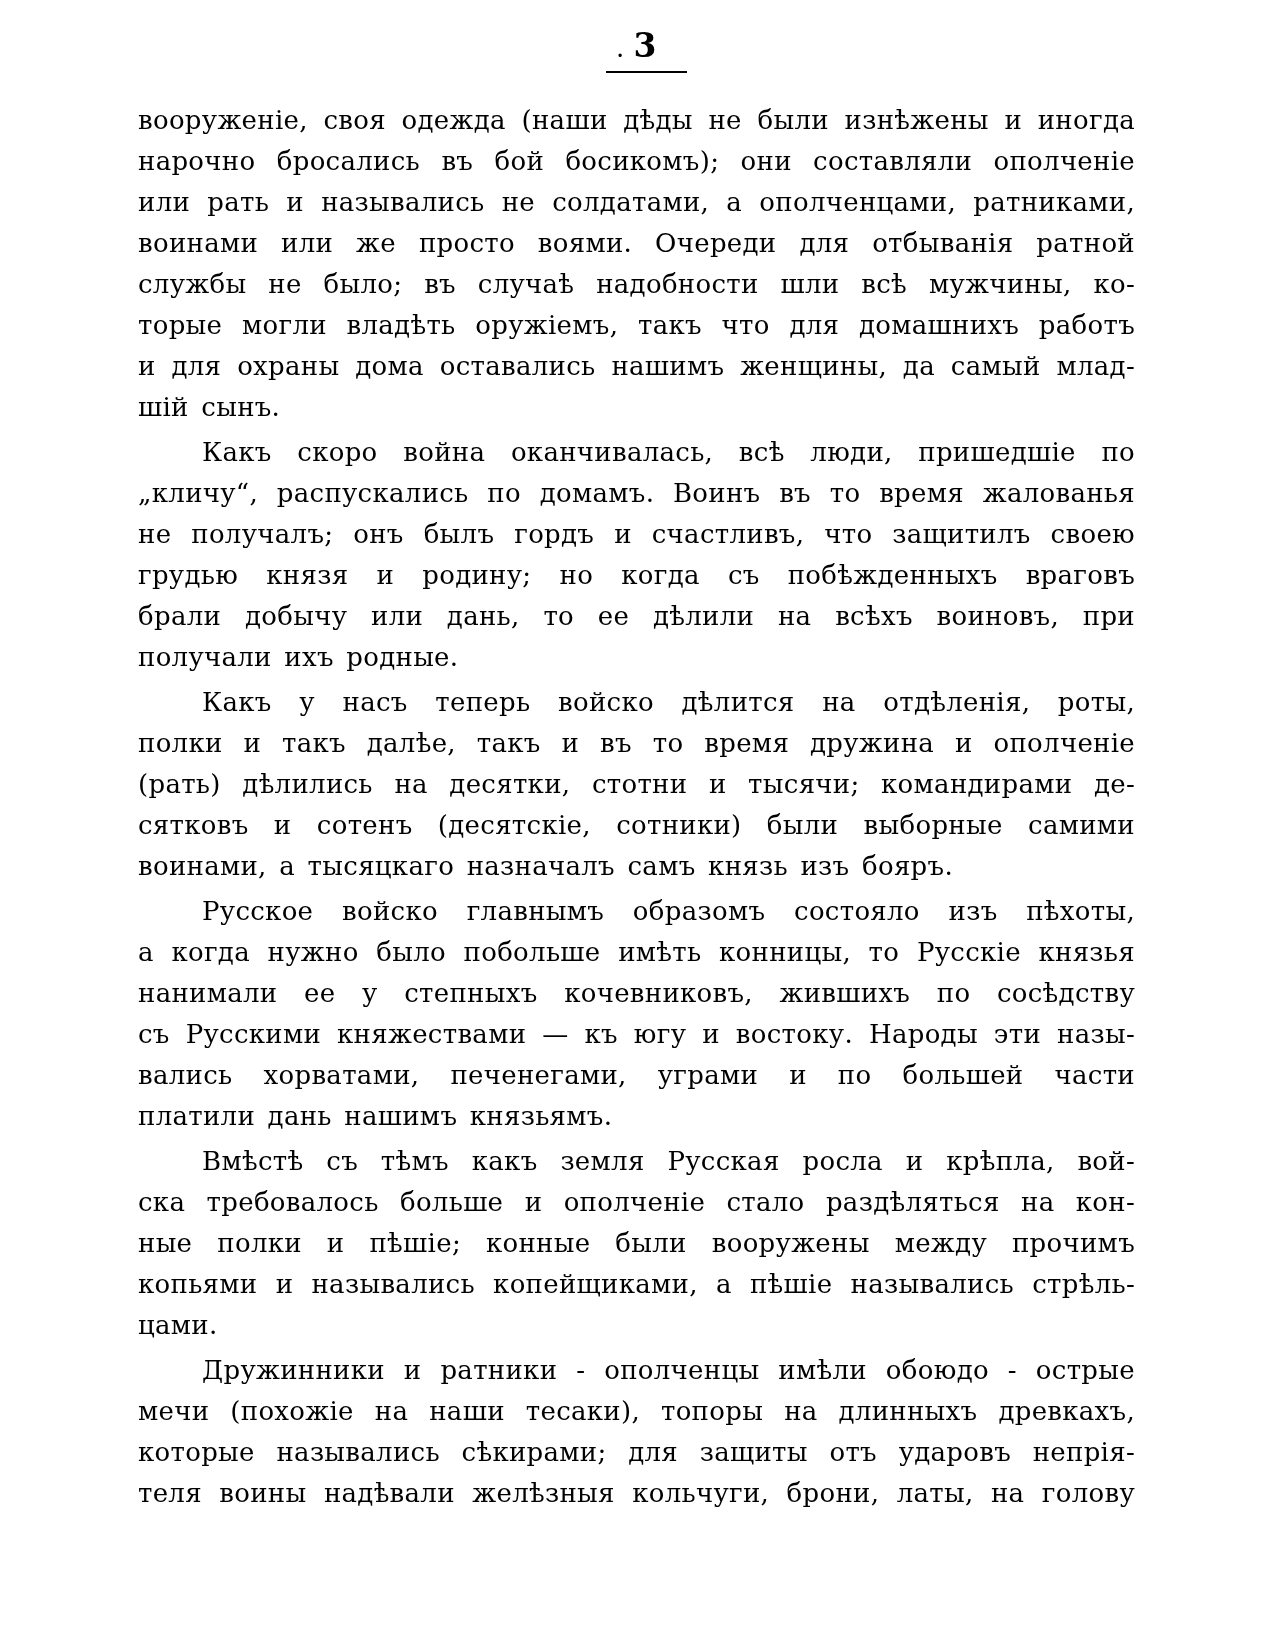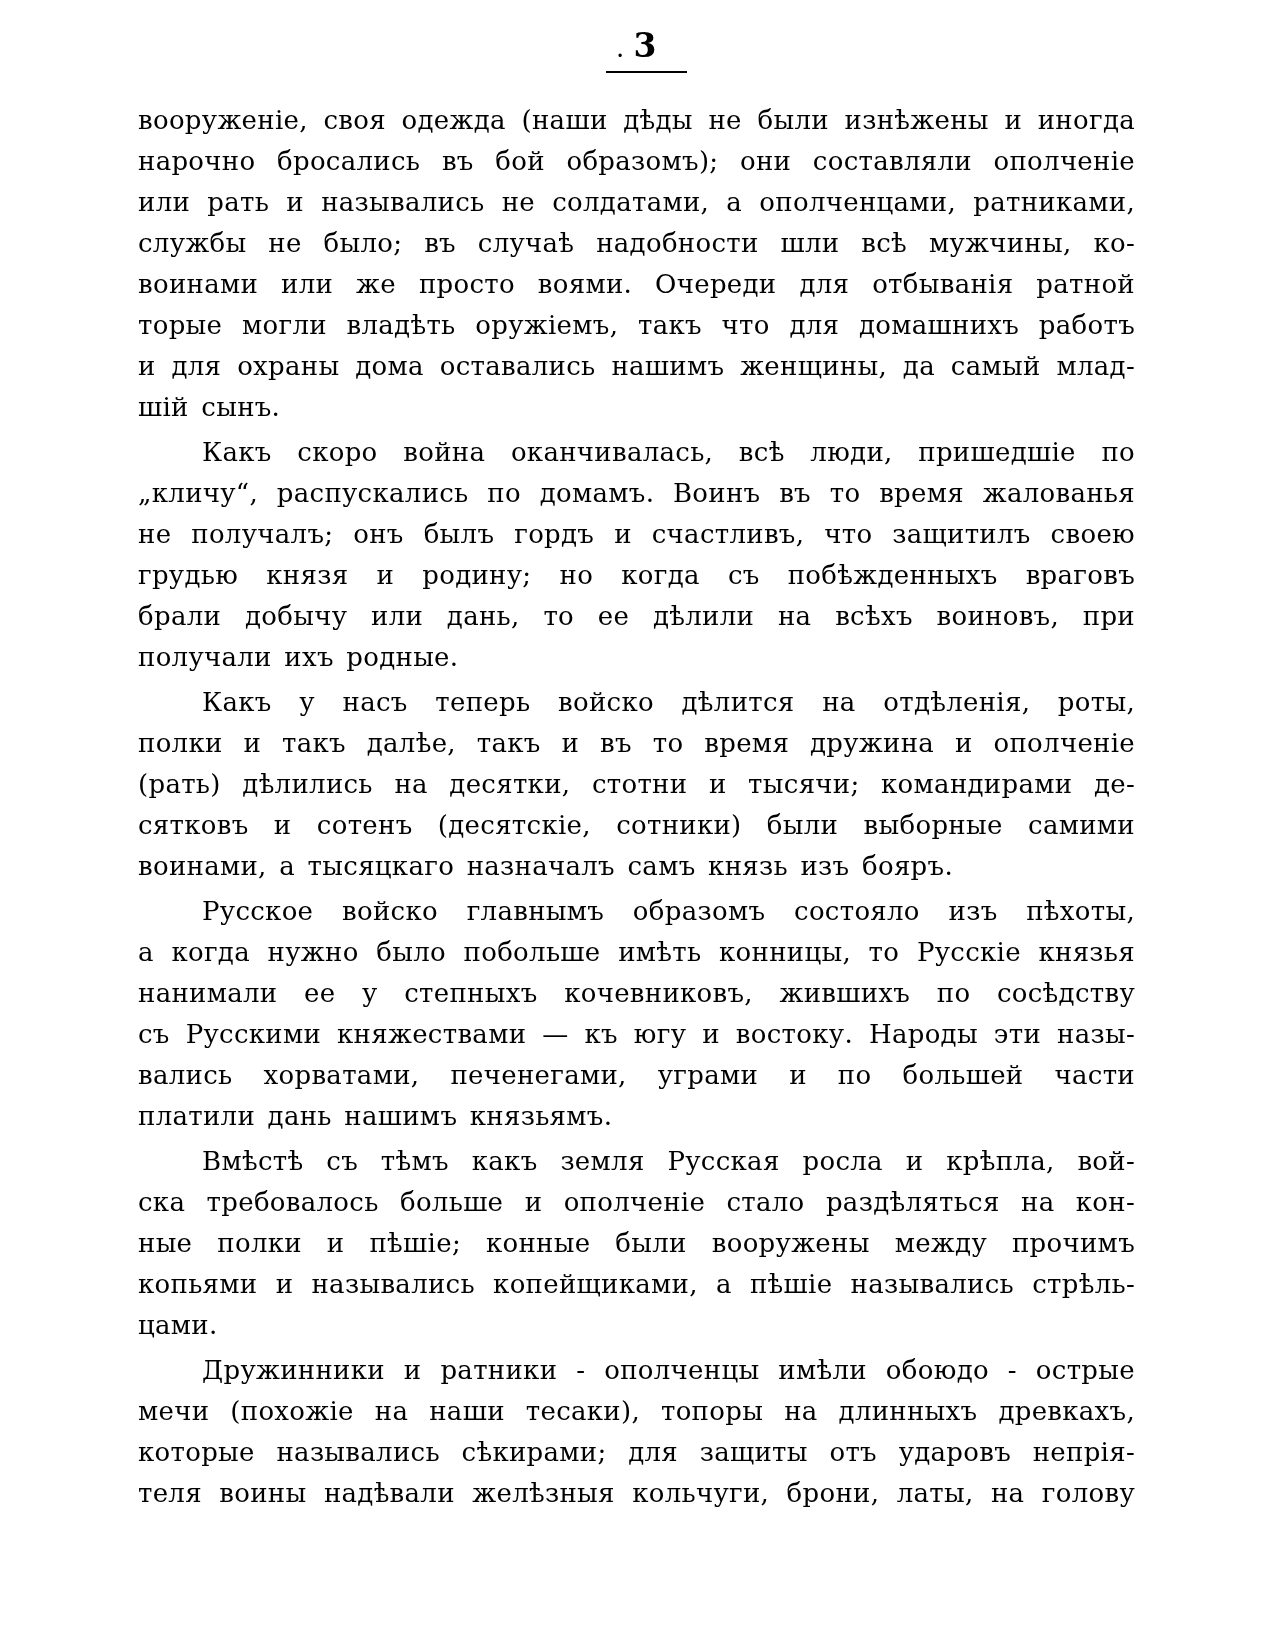--- a/index.html
+++ b/index.html
@@ -84,24 +84,24 @@
 
   <div class="page-header">
     <span class="page-number">3</span>
   </div>
 
   <div class="header-rule"></div>
 
   <div class="text-block">
       <div class="paragraph">
         <div class="line">вооруженіе, своя одежда (наши дѣды не были изнѣжены и иногда</div>
-        <div class="line">нарочно бросались въ бой образомъ); они составляли ополченіе</div>
+        <div class="line">нарочно бросались въ бой босикомъ); они составляли ополченіе</div>
         <div class="line">или рать и назывались не солдатами, а ополченцами, ратниками,</div>
+        <div class="line">воинами или же просто воями. Очереди для отбыванія ратной</div>
         <div class="line">службы не было; въ случаѣ надобности шли всѣ мужчины, ко-</div>
-        <div class="line">воинами или же просто воями. Очереди для отбыванія ратной</div>
         <div class="line">торые могли владѣть оружіемъ, такъ что для домашнихъ работъ</div>
         <div class="line">и для охраны дома оставались нашимъ женщины, да самый млад-</div>
         <div class="line last">шій сынъ.</div>
       </div>
       <div class="paragraph">
         <div class="line indent">Какъ скоро война оканчивалась, всѣ люди, пришедшіе по</div>
         <div class="line">„кличу“, распускались по домамъ. Воинъ въ то время жалованья</div>
         <div class="line">не получалъ; онъ былъ гордъ и счастливъ, что защитилъ своею</div>
         <div class="line">грудью князя и родину; но когда съ побѣжденныхъ враговъ</div>
         <div class="line">брали добычу или дань, то ее дѣлили на всѣхъ воиновъ, при</div>

